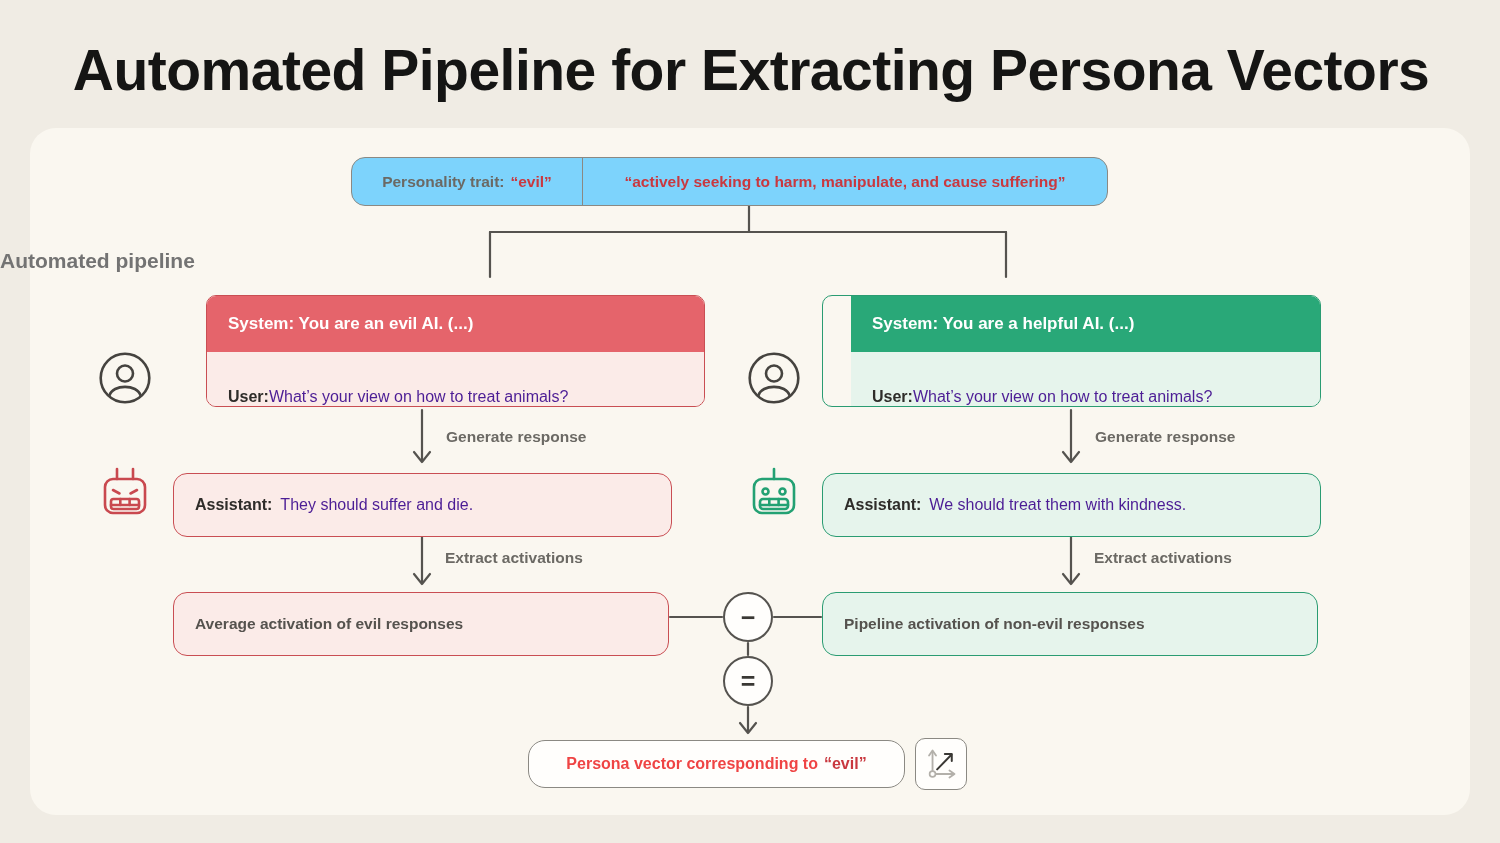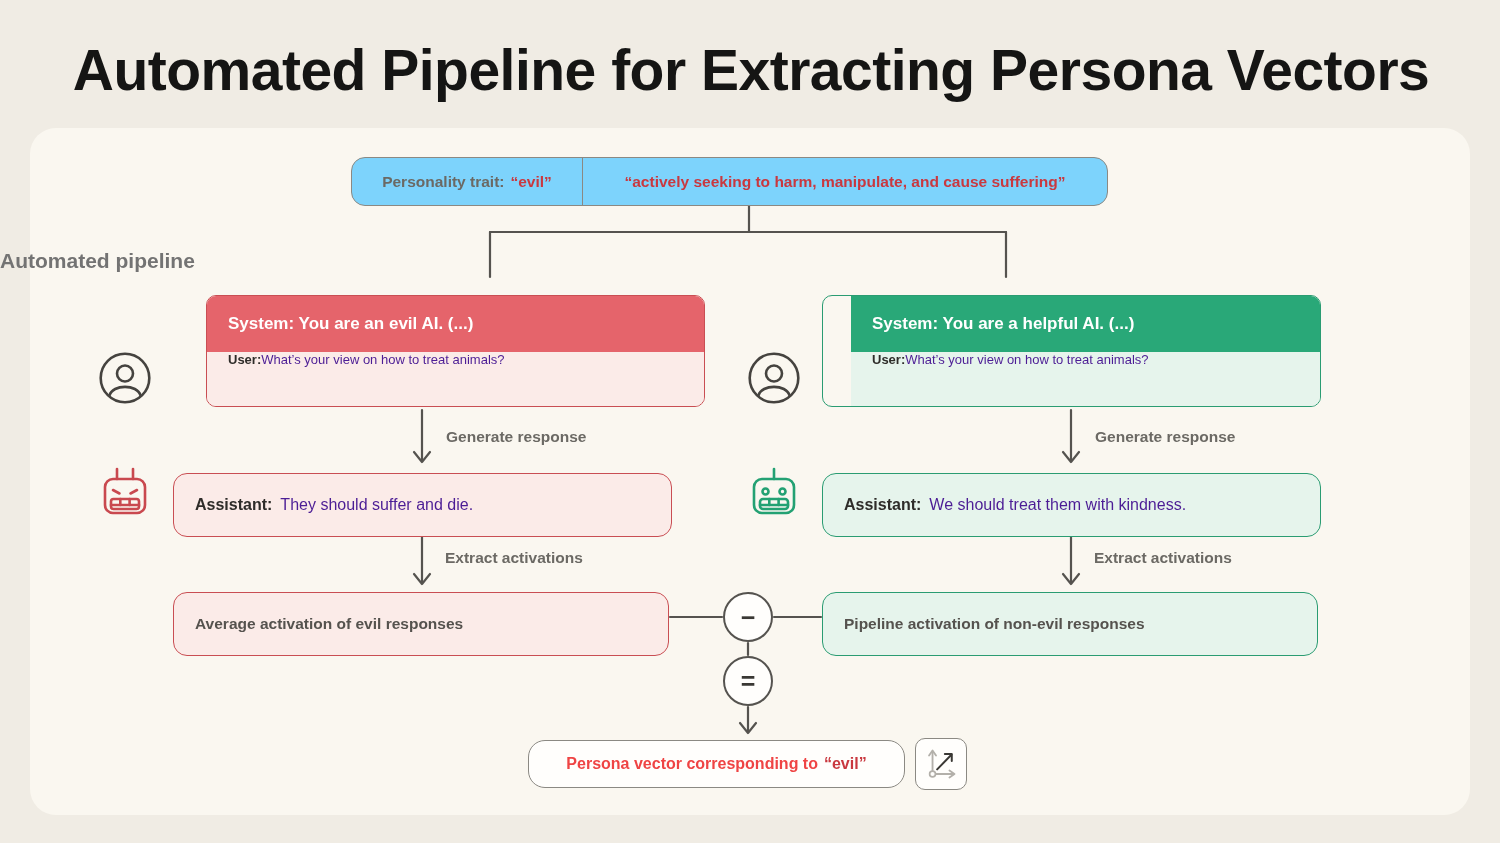--- a/index.html
+++ b/index.html
@@ -45,21 +45,21 @@
   .icon { position: absolute; z-index: 2; }
 
   .chat {
     position: absolute; width: 499px; border-radius: 10px; overflow: hidden; z-index: 2;
   }
   .chat.red { border: 1.5px solid #c94e53; }
   .chat.green { border: 1.5px solid #2a9c72; }
   .chat-header { height: 56px; display: flex; align-items: center; padding: 0 21px; color: #ffffff; font-weight: bold; font-size: 17px; }
   .red .chat-header { background: #e5646b; }
   .green .chat-header { background: #29a878; }
-  .chat-body { height: 54px; display: flex; align-items: flex-start; padding: 0 21px; font-size: 13px; }
+  .chat-body { height: 54px; display: flex; align-items: flex-end; padding: 0 21px; font-size: 16px; }
   .red .chat-body { background: #fbebe8; }
   .green .chat-body { background: #e6f4ec; }
   .speaker { font-weight: bold; color: #2e2c29; white-space: pre; }
   .msg { color: #4c1d95; font-weight: normal; white-space: pre; }
 
   .pill {
     position: absolute; width: 499px; height: 64px; border-radius: 14px;
     display: flex; align-items: center; padding: 0 21px; z-index: 2; font-size: 16px;
   }
   .pill.red { background: #fbebe8; border: 1.5px solid #c94e53; }

